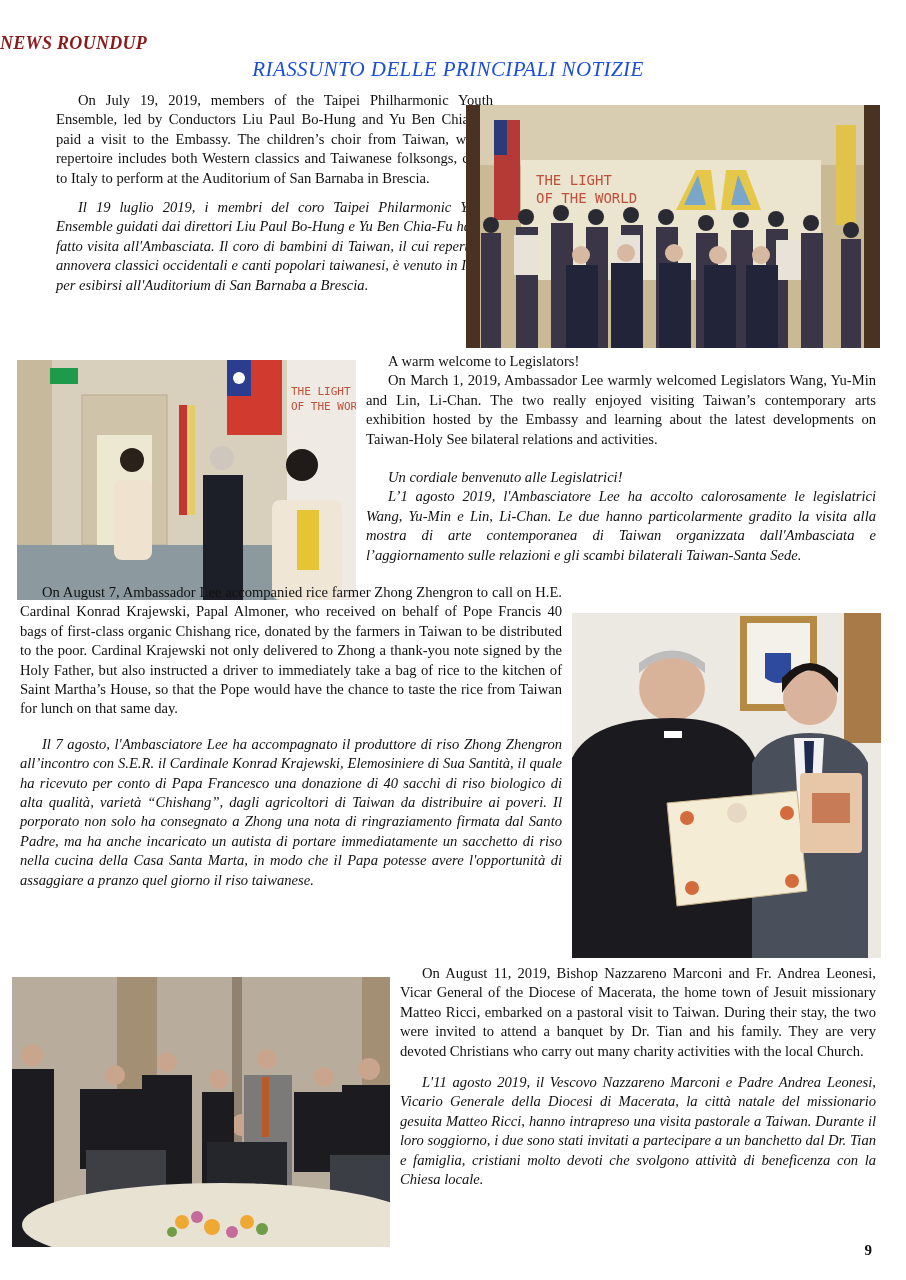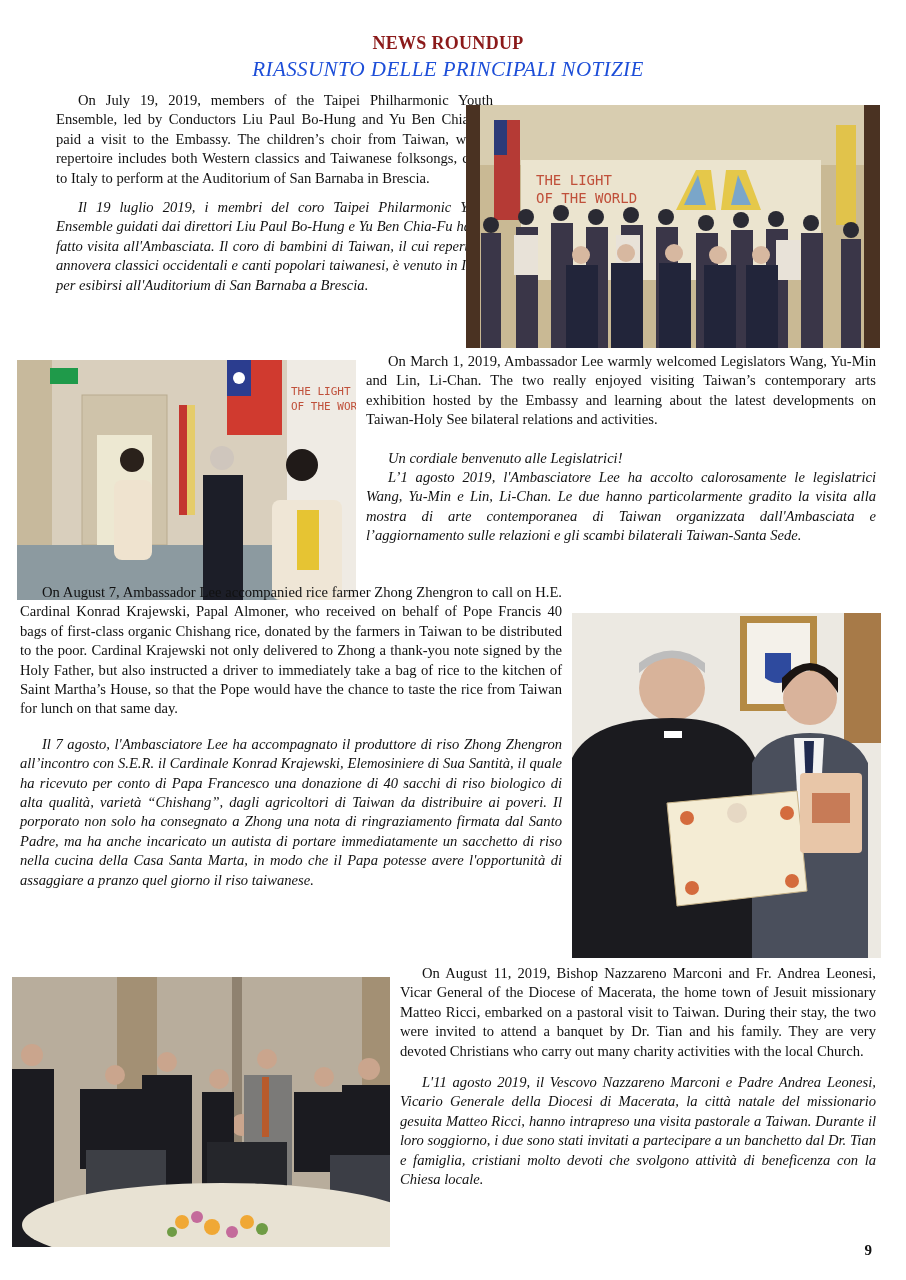--- a/index.html
+++ b/index.html
@@ -1,20 +1,20 @@
 <!DOCTYPE html>
 <html><head>
 <meta charset="utf-8">
 <style>
   html, body { margin: 0; padding: 0; background: #ffffff; }
   body { width: 906px; height: 1280px; position: relative; overflow: hidden;
          font-family: "Liberation Serif", "DejaVu Serif", serif; color: #111; }
   .abs { position: absolute; }
-  .title-en { left: 0; width: 896px; top: 33px; text-align: center;
-              font-weight: bold; font-size: 18px; color: #8b1a1a; letter-spacing: 0.3px; }
+  .title-en { left: 0; width: 896px; top: 33px; text-align: left;
+              font-weight: bold; font-size: 18px; color: #8b1a1a; letter-spacing: 0.3px; font-style: italic; }
   .title-it { left: 0; width: 896px; top: 57px; text-align: center;
               font-style: italic; font-size: 21px; color: #1d4ed8; letter-spacing: 0.4px; }
   p.txt { margin: 0; font-size: 14.6px; line-height: 19.4px; text-align: justify; text-indent: 22px; }
   p.it { font-style: italic; }
   .photo { overflow: hidden; margin-top: 16px; }
   .photo svg { display: block; width: 100%; height: 100%; }
   .page-num { right: 34px; top: 1242px; font-weight: bold; font-size: 15px; }
 </style>
 </head>
 <body>
@@ -109,20 +109,21 @@
     <circle cx="115" cy="100" r="12" fill="#2a211b"></circle>
     <rect x="97" y="120" width="38" height="80" rx="8" fill="#efe3cf"></rect>
     <circle cx="205" cy="98" r="12" fill="#cfc6bd"></circle>
     <rect x="186" y="115" width="40" height="125" fill="#1c1e28"></rect>
     <circle cx="285" cy="105" r="16" fill="#201a18"></circle>
     <rect x="255" y="140" width="70" height="100" rx="8" fill="#efe6d6"></rect>
     <rect x="280" y="150" width="22" height="60" fill="#e6c433"></rect>
   </svg>
 </div>
 <div class="abs" style="left:366px; top:352px; width:510px;">
+  <p class="txt">A warm welcome to Legislators!</p>
   <p class="txt">On March 1, 2019, Ambassador Lee warmly welcomed Legislators Wang, Yu-Min and Lin, Li-Chan. The two really enjoyed visiting Taiwan’s contemporary arts exhibition hosted by the Embassy and learning about the latest developments on Taiwan-Holy See bilateral relations and activities.</p>
   <p class="txt it" style="margin-top:19px;">Un cordiale benvenuto alle Legislatrici!</p>
   <p class="txt it">L’1 agosto 2019, l'Ambasciatore Lee ha accolto calorosamente le legislatrici Wang, Yu-Min e Lin, Li-Chan. Le due hanno particolarmente gradito la visita alla mostra di arte contemporanea di Taiwan organizzata dall'Ambasciata e l’aggiornamento sulle relazioni e gli scambi bilaterali Taiwan-Santa Sede.</p>
 </div>
 
 <div class="abs" style="left:20px; top:583px; width:542px;">
   <p class="txt">On August 7, Ambassador Lee accompanied rice farmer Zhong Zhengron to call on H.E. Cardinal Konrad Krajewski, Papal Almoner, who received on behalf of Pope Francis 40 bags of first-class organic Chishang rice, donated by the farmers in Taiwan to be distributed to the poor. Cardinal Krajewski not only delivered to Zhong a thank-you note signed by the Holy Father, but also instructed a driver to immediately take a bag of rice to the kitchen of Saint Martha’s House, so that the Pope would have the chance to taste the rice from Taiwan for lunch on that same day.</p>
   <p class="txt it" style="margin-top:16px;">Il 7 agosto, l'Ambasciatore Lee ha accompagnato il produttore di riso Zhong Zhengron all’incontro con S.E.R. il Cardinale Konrad Krajewski, Elemosiniere di Sua Santità, il quale ha ricevuto per conto di Papa Francesco una donazione di 40 sacchi di riso biologico di alta qualità, varietà “Chishang”, dagli agricoltori di Taiwan da distribuire ai poveri. Il porporato non solo ha consegnato a Zhong una nota di ringraziamento firmata dal Santo Padre, ma ha anche incaricato un autista di portare immediatamente un sacchetto di riso nella cucina della Casa Santa Marta, in modo che il Papa potesse avere l'opportunità di assaggiare a pranzo quel giorno il riso taiwanese.</p>
 </div>
 <div class="abs photo" style="left:572px; top:597px; width:309px; height:345px;">

